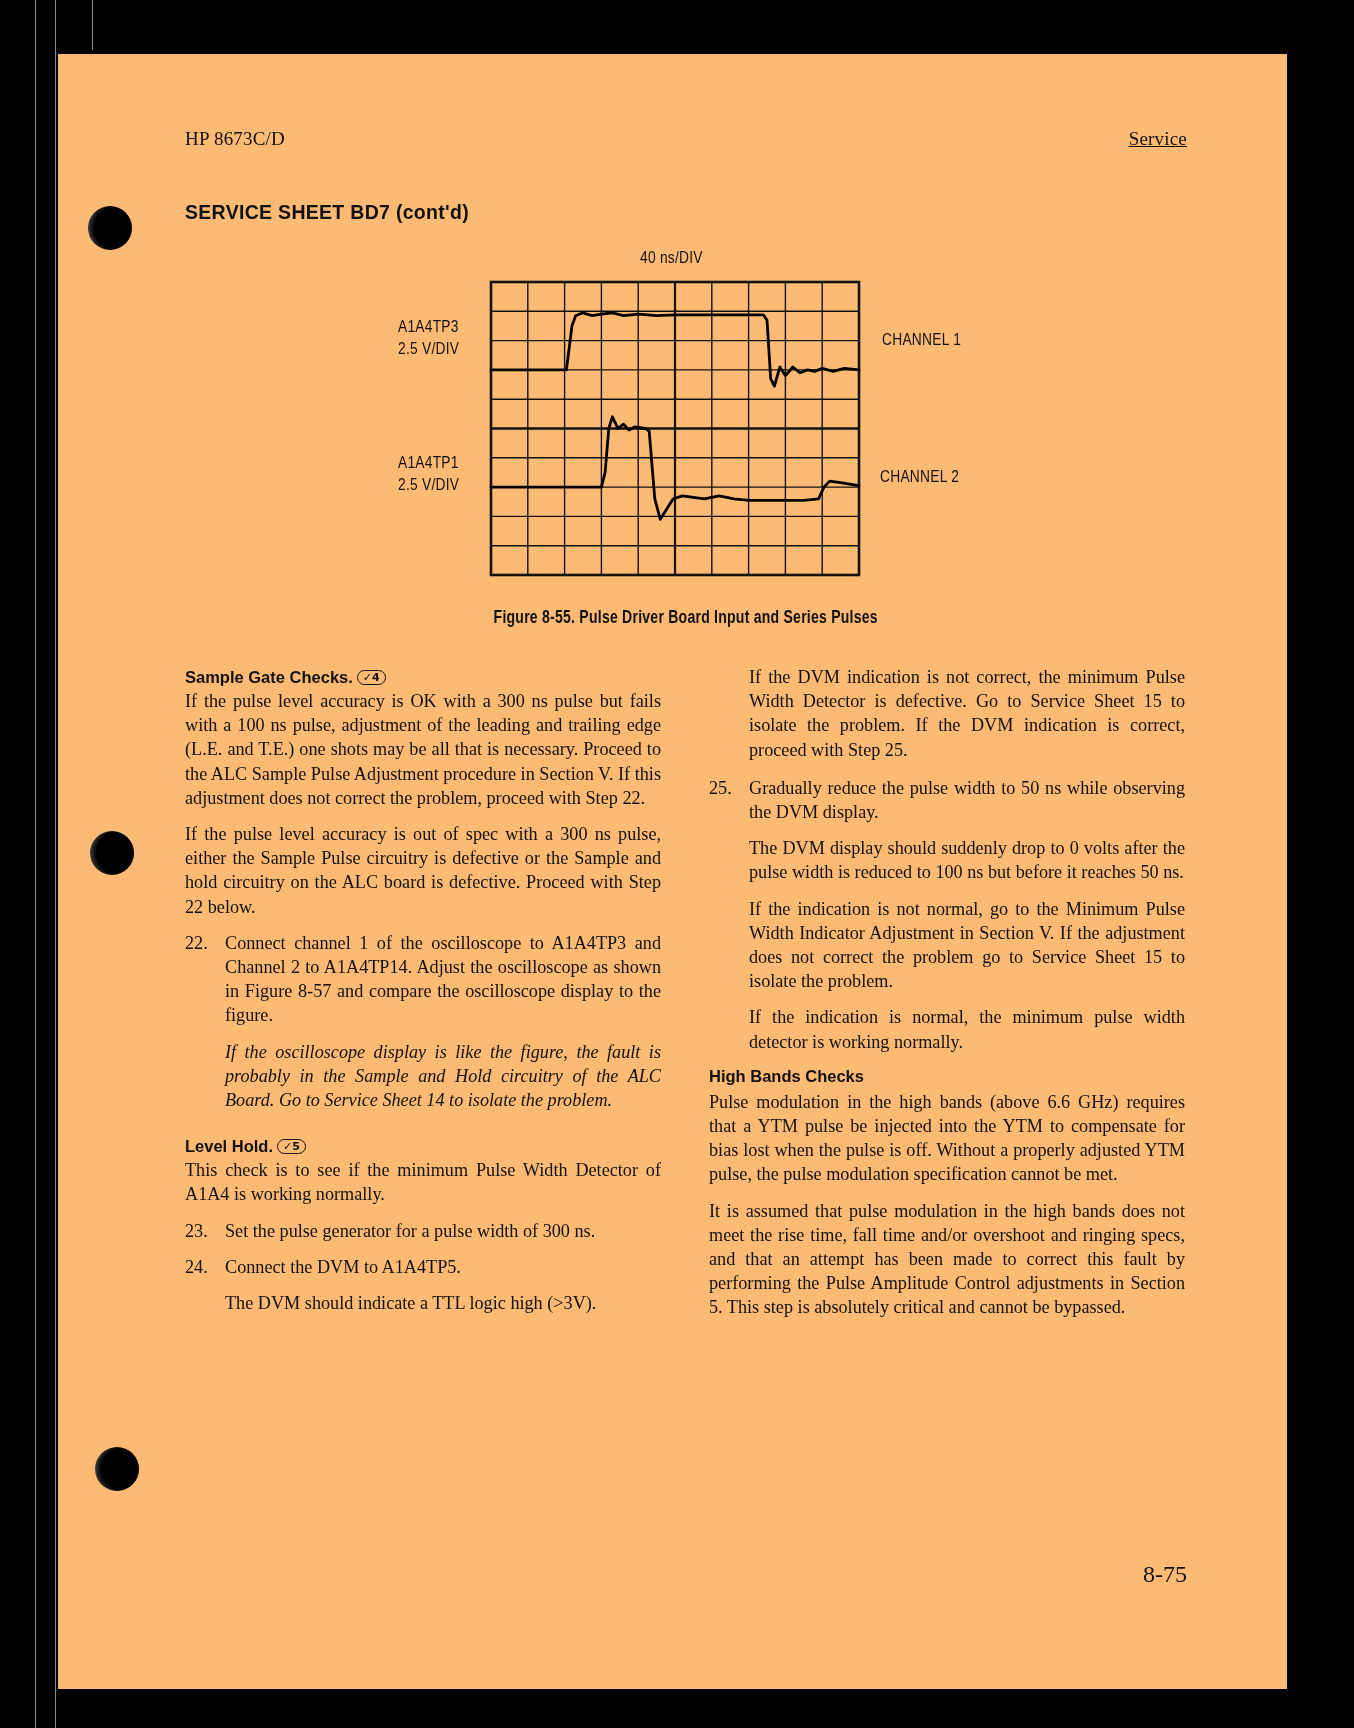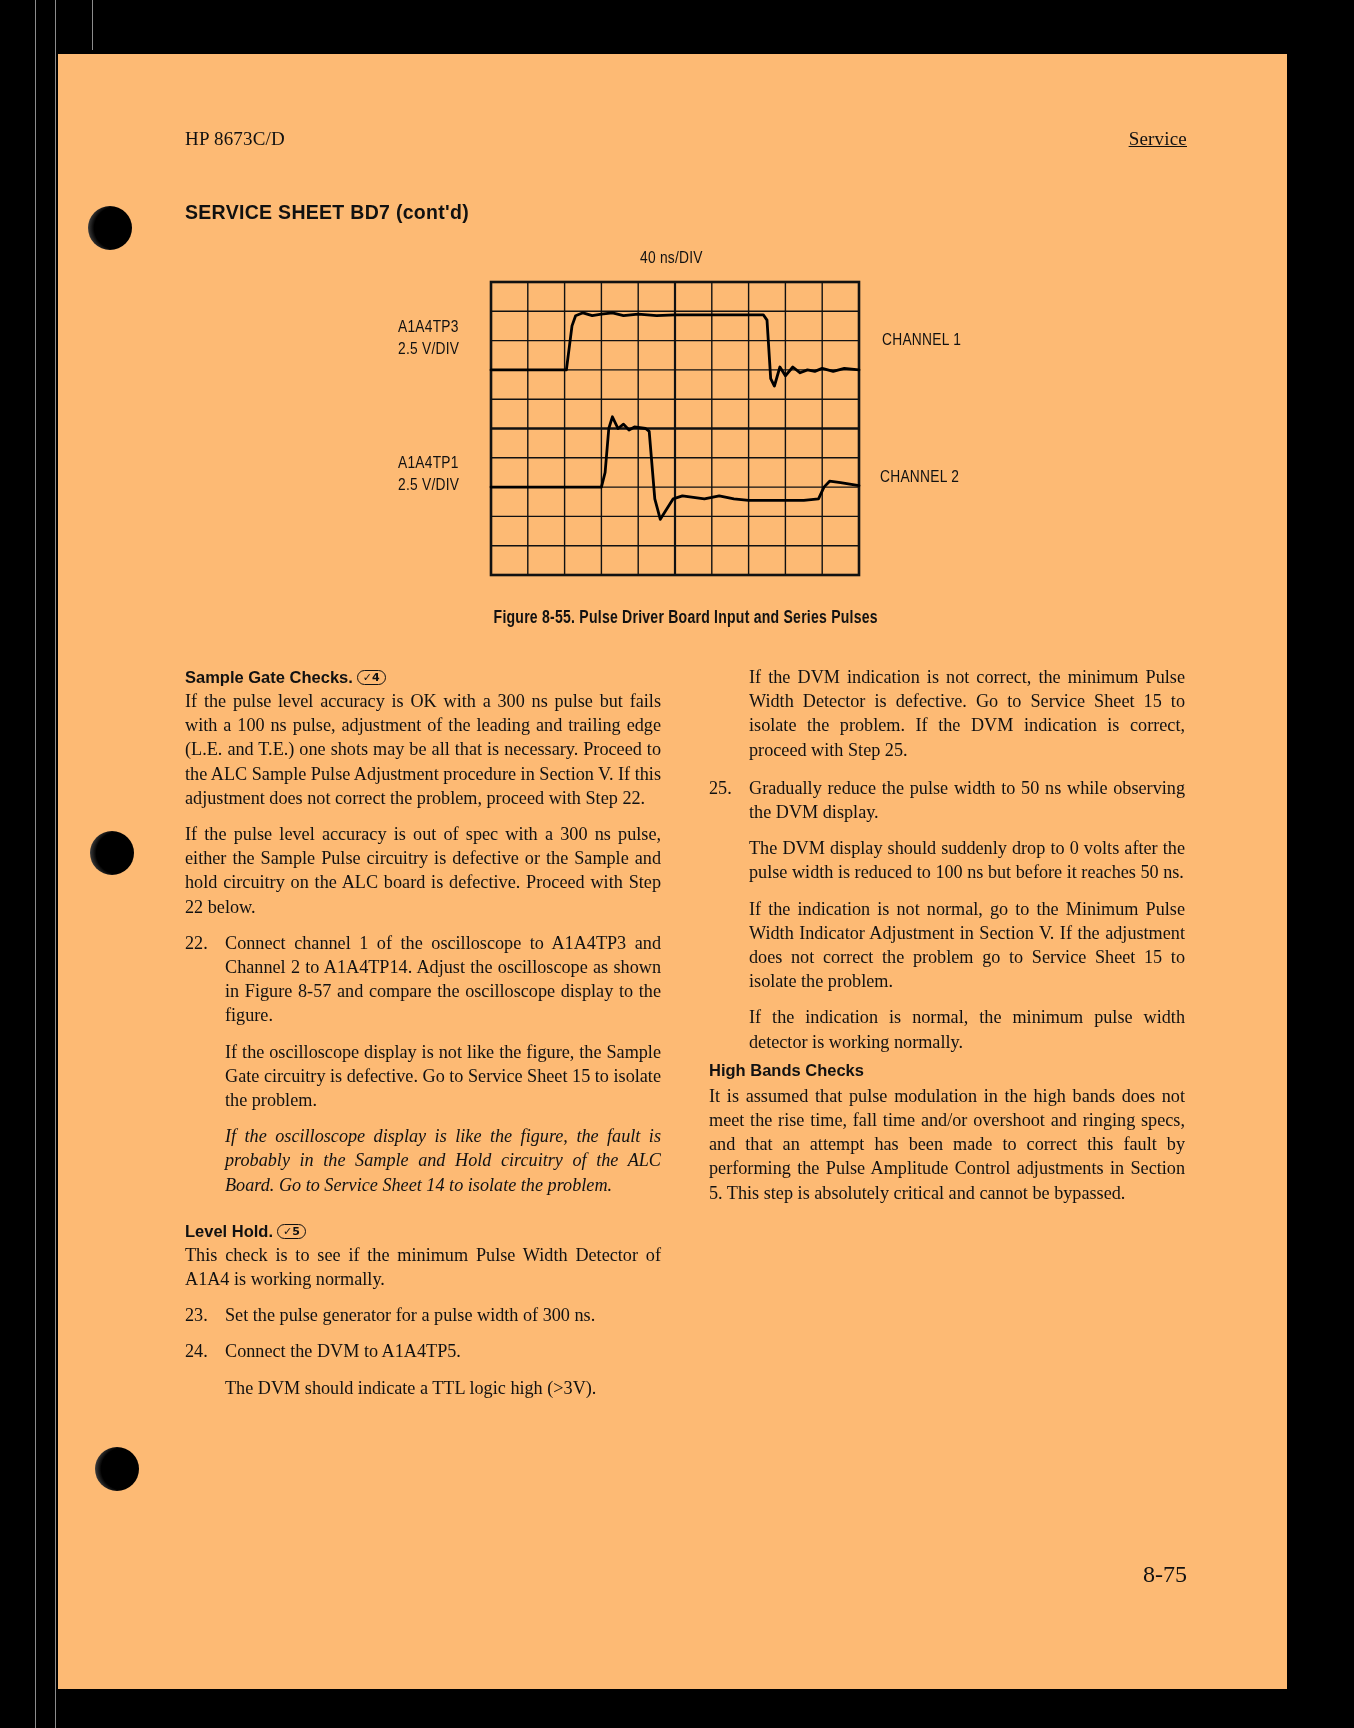--- a/index.html
+++ b/index.html
@@ -109,21 +109,20 @@
     <div class="h">
       <span>Sample Gate Checks.</span><span class="check">✓4</span>
     </div>
     <p>If the pulse level accuracy is OK with a 300 ns pulse but fails with a 100 ns pulse, adjustment of the leading and trailing edge (L.E. and T.E.) one shots may be all that is necessary. Proceed to the ALC Sample Pulse Adjustment procedure in Section V. If this adjustment does not correct the problem, proceed with Step 22.</p>
     <p>If the pulse level accuracy is out of spec with a 300 ns pulse, either the Sample Pulse circuitry is defective or the Sample and hold circuitry on the ALC board is defective. Proceed with Step 22 below.</p>
 
     <div class="step">
       <span class="num">22.</span>
       <span class="body">Connect channel 1 of the oscilloscope to A1A4TP3 and Channel 2 to A1A4TP14. Adjust the oscilloscope as shown in Figure 8-57 and compare the oscilloscope display to the figure.</span>
     </div>
-    <p class="indent">If the oscilloscope display is not like the figure, the Sample Gate circuitry is defective. Go to Service Sheet 15 to isolate the problem.</p>
     <p class="indent" style="margin-bottom:22px;font-style:italic;">If the oscilloscope display is like the figure, the fault is probably in the Sample and Hold circuitry of the ALC Board. Go to Service Sheet 14 to isolate the problem.</p>
 
     <div class="h">
       <span>Level Hold.</span><span class="check">✓5</span>
     </div>
     <p>This check is to see if the minimum Pulse Width Detector of A1A4 is working normally.</p>
 
     <div class="step">
       <span class="num">23.</span>
       <span class="body">Set the pulse generator for a pulse width of 300 ns.</span>
@@ -136,20 +135,21 @@
   </div>
 
   <div class="col" style="left:651px;top:611px;">
     <p class="indent" style="margin-bottom:14px;">If the DVM indication is not correct, the minimum Pulse Width Detector is defective. Go to Service Sheet 15 to isolate the problem. If the DVM indication is correct, proceed with Step 25.</p>
     <div class="step">
       <span class="num">25.</span>
       <span class="body">Gradually reduce the pulse width to 50 ns while observing the DVM display.</span>
     </div>
     <p class="indent">The DVM display should suddenly drop to 0 volts after the pulse width is reduced to 100 ns but before it reaches 50 ns.</p>
     <p class="indent">If the indication is not normal, go to the Minimum Pulse Width Indicator Adjustment in Section V. If the adjustment does not correct the problem go to Service Sheet 15 to isolate the problem.</p>
-    <p class="indent" style="margin-bottom:4px;">If the indication is normal, the minimum pulse width detector is working normally.</p>
+    <p class="indent" style="margin-bottom:10px;">If the indication is normal, the minimum pulse width detector is working normally.</p>
 
     <div class="h" style="margin-bottom:2px;">High Bands Checks</div>
+    <p>Pulse modulation in the high bands (above 6.6 GHz) requires that a YTM pulse be injected into the YTM to compensate for bias lost when the pulse is off. Without a properly adjusted YTM pulse, the pulse modulation specification cannot be met.</p>
     <p>It is assumed that pulse modulation in the high bands does not meet the rise time, fall time and/or overshoot and ringing specs, and that an attempt has been made to correct this fault by performing the Pulse Amplitude Control adjustments in Section 5. This step is absolutely critical and cannot be bypassed.</p>
   </div>
 
   <div class="abs page-num" style="right:100px;top:1507px;">8-75</div>
 </div>
 
 </body></html>

